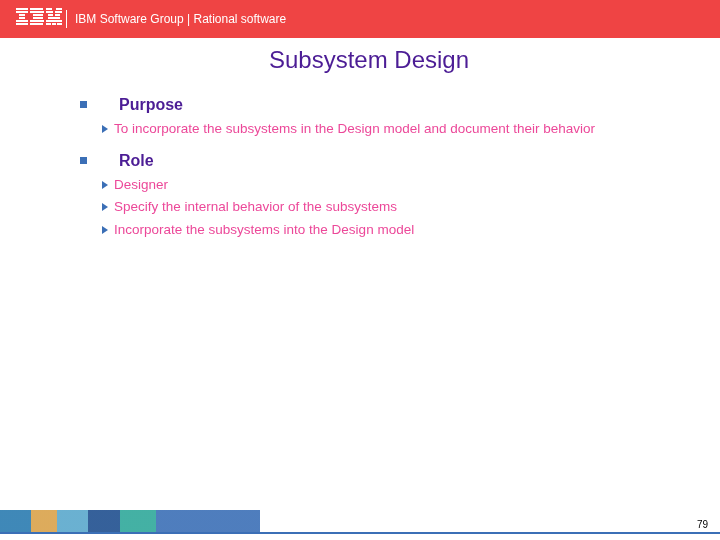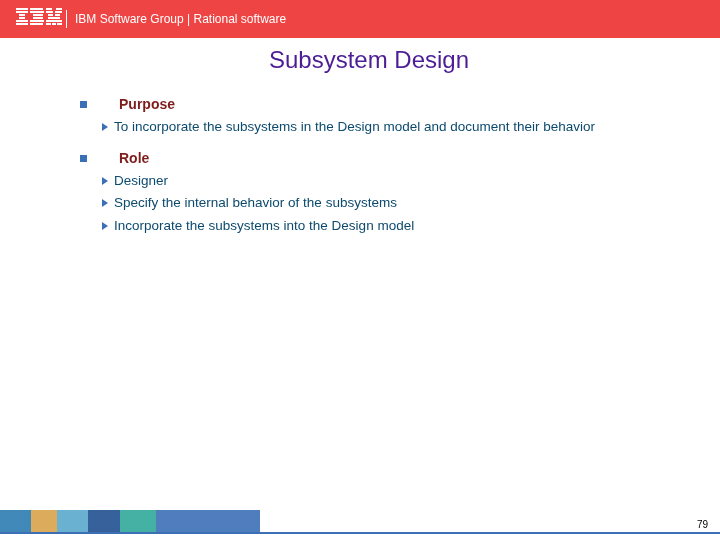--- a/index.html
+++ b/index.html
@@ -49,44 +49,44 @@
   .section-head:first-child { margin-top: 4px; }
   .sq-bullet {
     width: 7px;
     height: 7px;
     background: #3b6fb6;
     margin-top: 5px;
     margin-right: 8px;
     flex-shrink: 0;
   }
   .section-label {
-    font-size: 14px;
+    font-size: 16px;
     font-weight: bold;
-    color: #7f1d1d;
+    color: #4c1d95;
     padding-left: 24px;
   }
   .sub-item {
     display: flex;
     align-items: flex-start;
     padding-left: 22px;
     margin-bottom: 4px;
   }
   .tri-bullet {
     width: 0;
     height: 0;
     border-top: 4px solid transparent;
     border-bottom: 4px solid transparent;
     border-left: 6px solid #3b6fb6;
     margin-top: 5px;
     margin-right: 6px;
     flex-shrink: 0;
   }
   .sub-text {
     font-size: 13.5px;
-    color: #0c4a6e;
+    color: #ec4899;
     line-height: 1.35;
   }
   .footer {
     position: absolute;
     bottom: 0;
     left: 0;
     width: 100%;
     height: 30px;
   }
   .footer-band {

